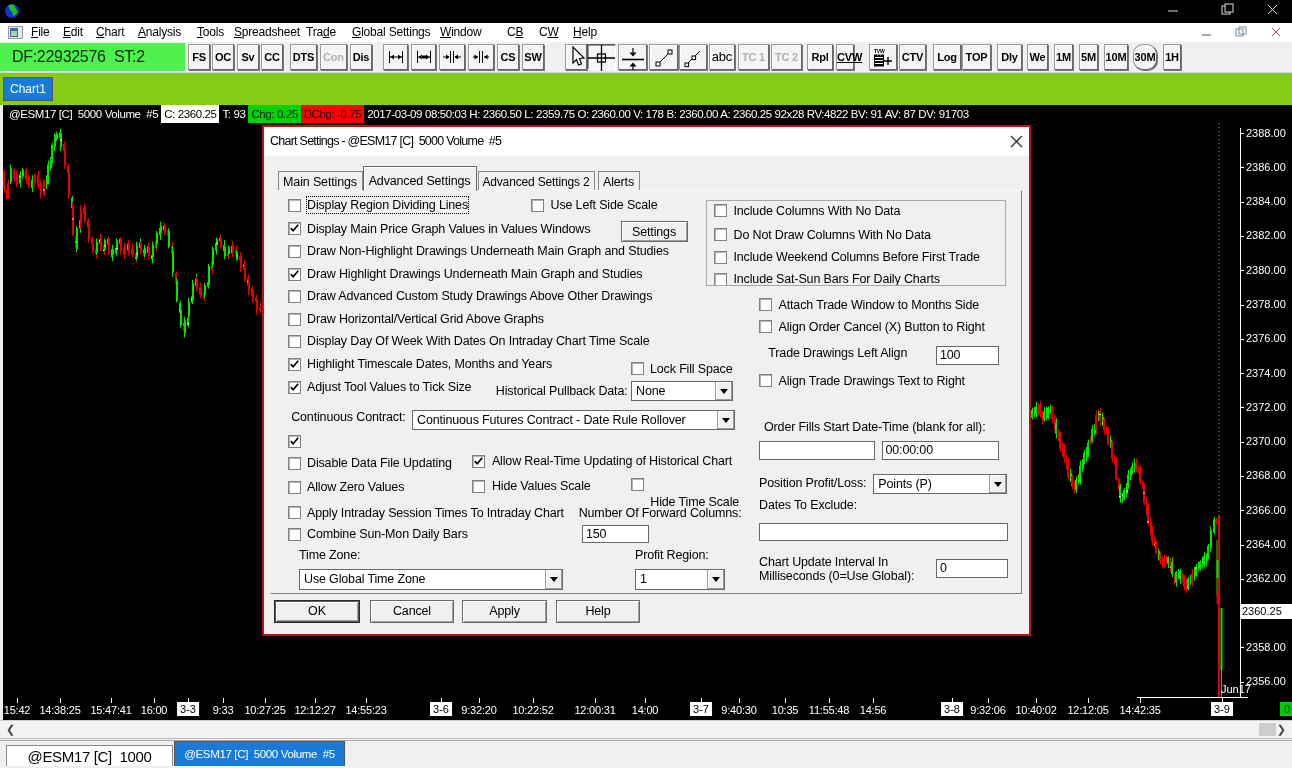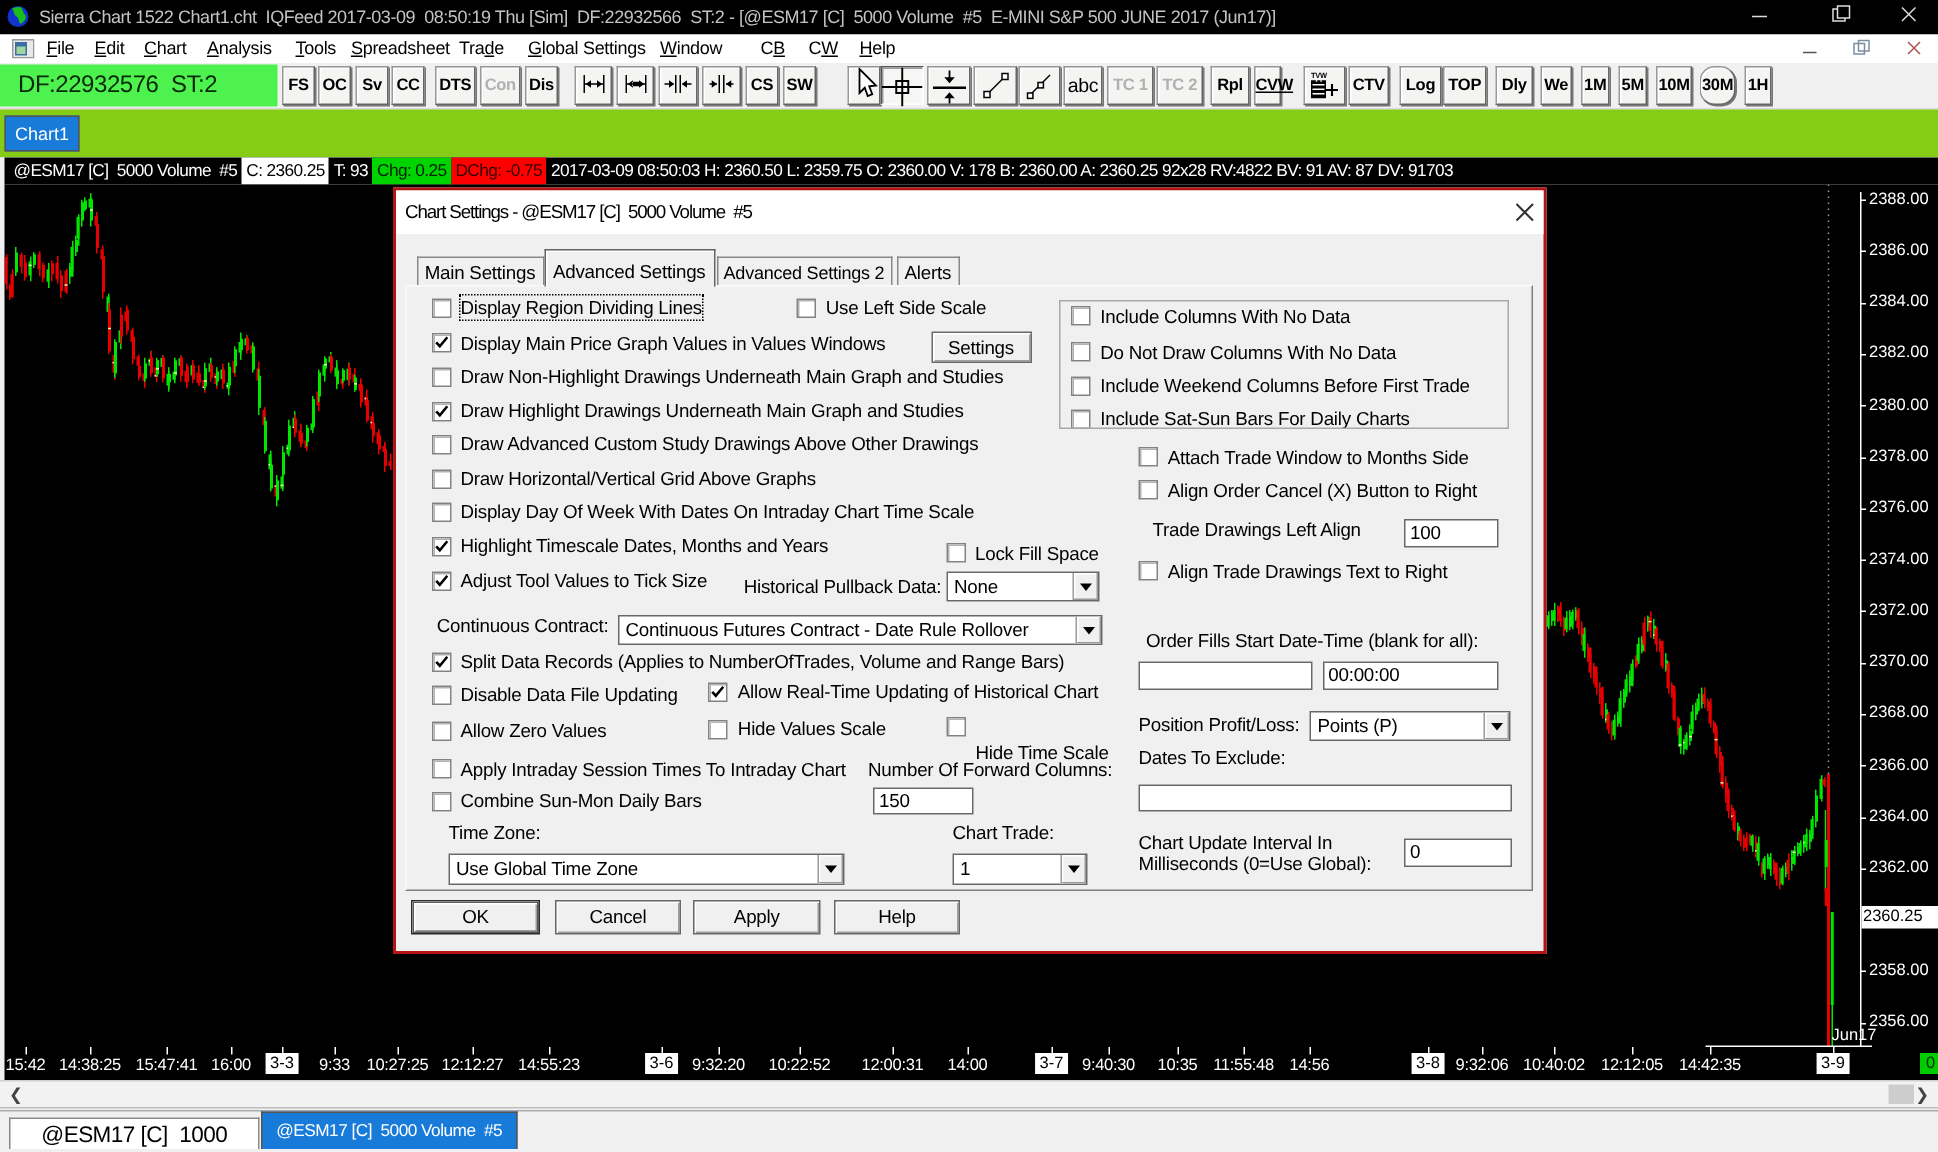--- a/index.html
+++ b/index.html
@@ -56,21 +56,20 @@
 .btn {position:absolute;background:#f0f0f0;border:1px solid #696969;box-shadow:inset 1px 1px 0 #fff,inset -1px -1px 0 #9e9e9e;text-align:center;line-height:21px;}
 .btnd {border:1px solid #2b2b2b;box-shadow:inset 0 0 0 1px #5a5a5a,inset 2px 2px 0 #fff,inset -2px -2px 0 #9e9e9e;}
 </style></head>
 <body>
 <div id="page">
   <div id="titlebar">
     <svg width="16" height="16" viewBox="0 0 16 16" style="position:absolute;left:4px;top:3px">
         <circle cx="8" cy="8" r="7.5" fill="#1133cc" stroke="#000"></circle>
         <path d="M4 3 C6 5,5 7,7 8 C9 9,8 12,10 13 C12 11,14 10,13 7 C11 6,12 4,10 2 C8 1,5 2,4 3Z" fill="#18c018"></path>
       </svg>
-    <div class="t">Sierra Chart 1522 Chart1.cht&nbsp; IQFeed 2017-03-09&nbsp; 08:50:19 Thu [Sim]&nbsp; DF:22932566&nbsp; ST:2 - [@ESM17 [C]&nbsp; 5000 Volume&nbsp; #5&nbsp; E-MINI S&amp;P 500 JUNE 2017 (Jun17)]</div>
     <svg width="140" height="16" viewBox="0 0 140 16" style="position:absolute;left:1150px;top:3px" stroke="#ddd" fill="none">
       <path d="M18 8h10"></path>
         <rect x="72" y="3" width="8" height="8"></rect>
         <rect x="75" y="1 " width="8" height="8" fill="#000"></rect>
         <path d="M118 2l9 9M127 2l-9 9"></path>
     </svg>
   </div>
   <div id="menubar">
     <svg width="15" height="13" viewBox="0 0 15 13" style="position:absolute;left:8px;top:3px">
         <rect x="0.5" y="0.5" width="14" height="12" fill="#e8e8e8" stroke="#999"></rect>
@@ -791,21 +790,20 @@
         <svg width="11" height="11" viewBox="0 0 11 11">
           <path d="M1.8 5.2 L4.2 7.8 L9.2 1.8" stroke="#000" stroke-width="1.7" fill="none"></path>
         </svg>
       </div>
 <div class="dl" style="left:43.0px;top:252px;">Adjust Tool Values to Tick Size</div>
 <div class="cb" style="left:23.5px;top:308.0px">
         <svg width="11" height="11" viewBox="0 0 11 11">
           <path d="M1.8 5.2 L4.2 7.8 L9.2 1.8" stroke="#000" stroke-width="1.7" fill="none"></path>
         </svg>
       </div>
-<div class="dl" style="left:43.0px;top:306px;">Split Data Records (Applies to NumberOfTrades, Volume and Range Bars)</div>
 <div class="cb" style="left:23.5px;top:329.5px"></div>
 <div class="dl" style="left:43.0px;top:328px;">Disable Data File Updating</div>
 <div class="cb" style="left:23.5px;top:354.0px"></div>
 <div class="dl" style="left:43.0px;top:352px;">Allow Zero Values</div>
 <div class="cb" style="left:23.5px;top:379.0px"></div>
 <div class="dl" style="left:43.0px;top:378px;">Apply Intraday Session Times To Intraday Chart</div>
 <div class="cb" style="left:23.5px;top:400.5px"></div>
 <div class="dl" style="left:43.0px;top:399px;">Combine Sun-Mon Daily Bars</div>
 <div class="cb" style="left:267px;top:71.5px"></div>
 <div class="dl" style="left:286.5px;top:70px;">Use Left Side Scale</div>
@@ -832,21 +830,21 @@
 <div class="cb" style="left:495px;top:171.0px"></div>
 <div class="dl" style="left:514.5px;top:170px;">Attach Trade Window to Months Side</div>
 <div class="cb" style="left:495px;top:193.0px"></div>
 <div class="dl" style="left:514.5px;top:192px;">Align Order Cancel (X) Button to Right</div>
 <div class="cb" style="left:495px;top:247.0px"></div>
 <div class="dl" style="left:514.5px;top:246px;">Align Trade Drawings Text to Right</div>
 <div class="dl" style="left:231.8px;top:256px;">Historical Pullback Data:</div>
 <div class="dl" style="left:27.19999999999999px;top:282px;">Continuous Contract:</div>
 <div class="dl" style="left:314.70000000000005px;top:378px;">Number Of Forward Columns:</div>
 <div class="dl" style="left:35px;top:420px;">Time Zone:</div>
-<div class="dl" style="left:371px;top:420px;">Chart Trade:</div>
+<div class="dl" style="left:371px;top:420px;">Profit Region:</div>
 <div class="dl" style="left:504.29999999999995px;top:218px;">Trade Drawings Left Align</div>
 <div class="dl" style="left:500px;top:292px;">Order Fills Start Date-Time (blank for all):</div>
 <div class="dl" style="left:495px;top:348px;">Position Profit/Loss:</div>
 <div class="dl" style="left:495px;top:370px;">Dates To Exclude:</div>
 <div class="dl" style="left:495px;top:427px;">Chart Update Interval In</div>
 <div class="dl" style="left:495px;top:441px;">Milliseconds (0=Use Global):</div>
 <div class="cmb" style="left:367px;top:254.0px;width:102px;height:20px">
         <span>None</span>
         <div class="cmbb">
           <div class="arr"></div>

